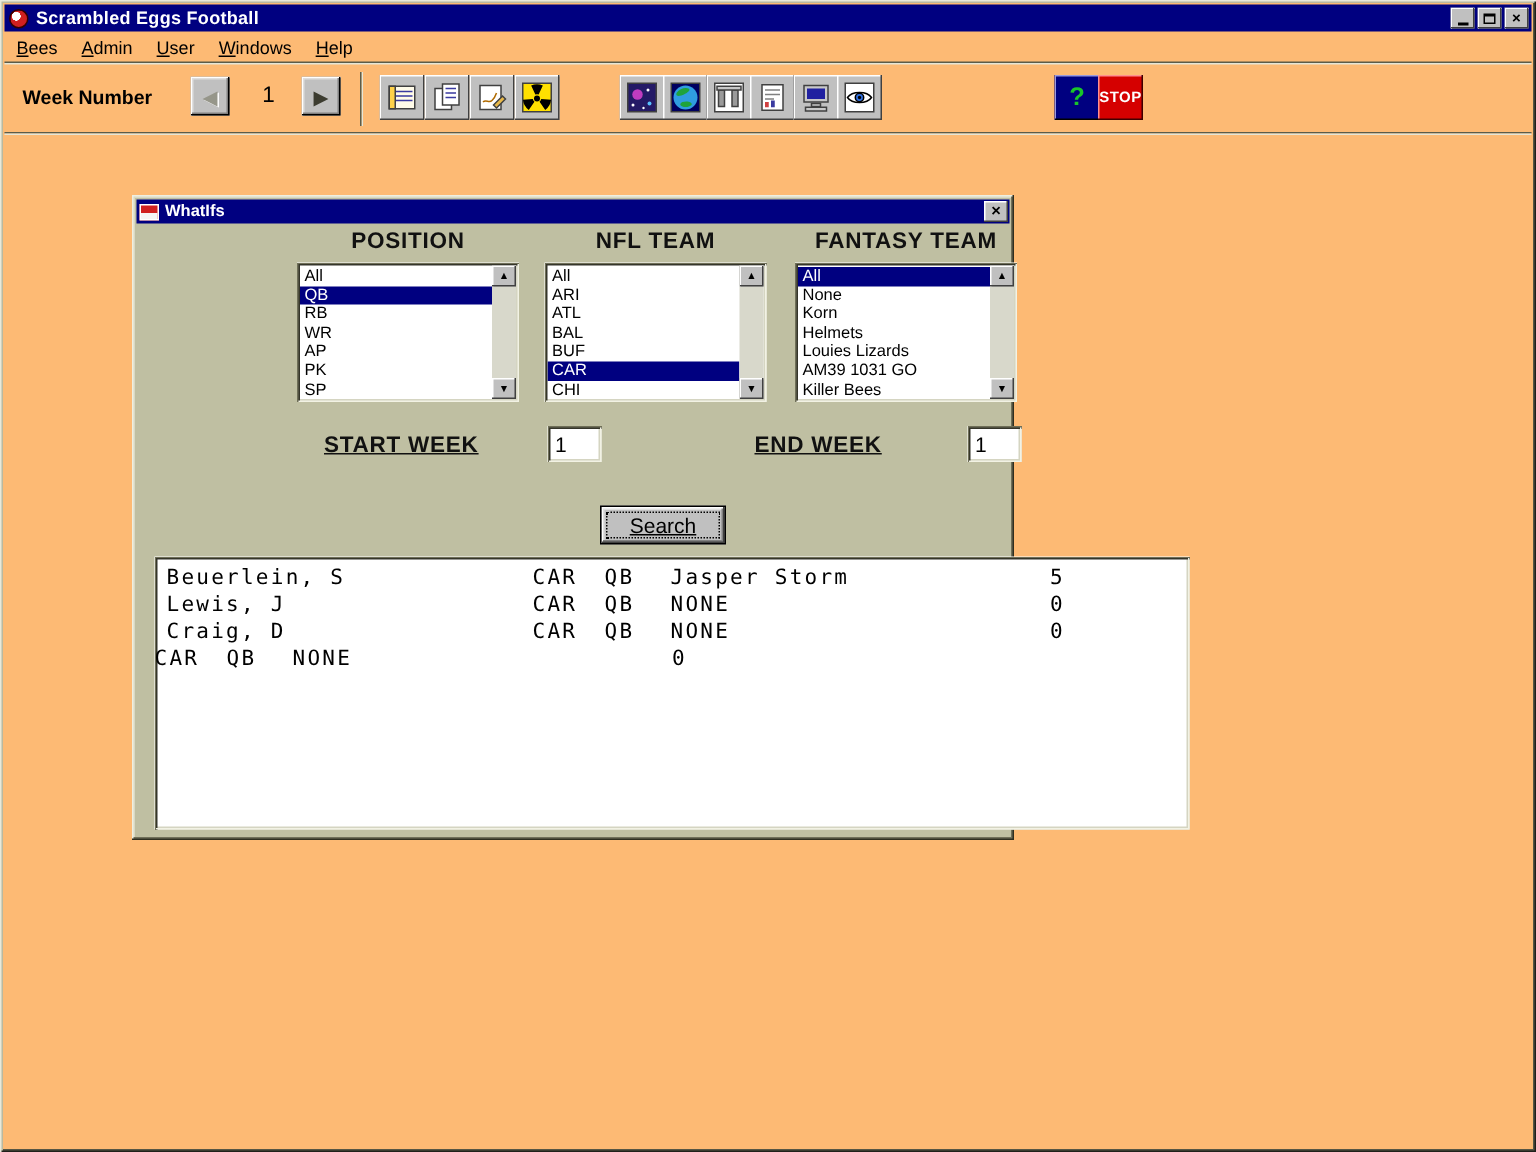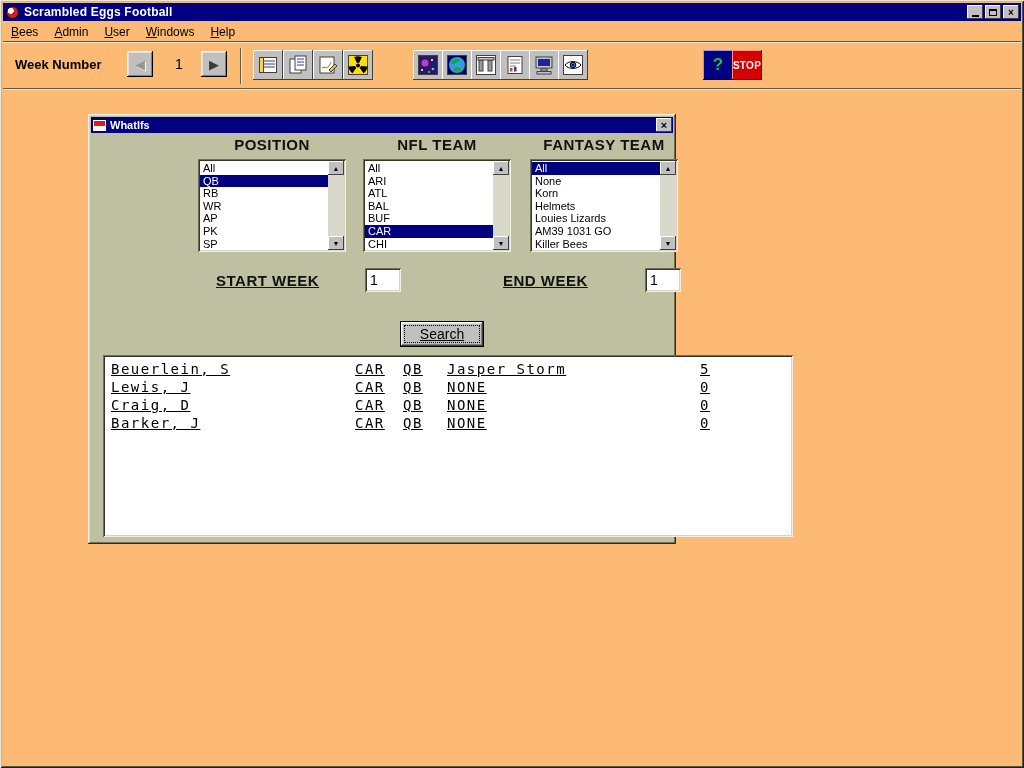--- a/index.html
+++ b/index.html
@@ -58,21 +58,21 @@
   #week-value { left:162px; top:12px; width:28px; text-align:center; font-size:15px; color:#000; }
   .tb-btn { width:30px; height:30px; top:7px; display:flex; align-items:center; justify-content:center; }
   .tb-btn svg { width:22px; height:22px; }
   #btn-help { font-size:17px; font-weight:bold; color:#19c529; background:#000080;
     box-shadow: inset -1px -1px 0 #000000, inset 1px 1px 0 #9a9ae0; }
   #btn-stop { font-size:10px; font-weight:bold; color:#ffffff; background:#d50000;
     letter-spacing:.3px;
     box-shadow: inset -1px -1px 0 #400000, inset 1px 1px 0 #ff9090; }
 
   
-  #whatifs { left:88px; top:114px; width:588px; height:430px; }
+  #whatifs { left:88px; top:130px; width:588px; height:430px; }
   #wi-titlebar { left:3px; top:3px; right:3px; height:16px; background:#000080;
     display:flex; align-items:center; padding-left:2px; }
   #wi-icon { width:13px; height:11px; background:#d02020; border:1px solid #fff; flex:0 0 auto;
     box-shadow: inset 0 -4px 0 #f5f5f5; }
   #wi-titlebar .t-text { color:#fff; font-size:11px; font-weight:bold; margin-left:4px; }
   #wi-close { width:16px; height:14px; margin-left:auto; margin-right:1px;
     display:flex; align-items:center; justify-content:center; font-size:11px; font-weight:bold; }
 
   .col-header { top:22px; height:18px; font-size:15px; font-weight:bold; color:#111;
     text-align:center; letter-spacing:.5px; }
@@ -92,21 +92,21 @@
     outline:none; }
 
   #search-btn { left:312px; top:207px; width:84px; height:26px; background:#c0c0c0;
     border:1px solid #000;
     box-shadow: inset -1px -1px 0 #404040, inset 1px 1px 0 #ffffff,
                 inset -2px -2px 0 #808080, inset 2px 2px 0 #dfdfdf;
     display:flex; align-items:center; justify-content:center;
     font-size:14px; color:#000; text-decoration:underline;
     outline:1px dotted #000; outline-offset:-5px; }
 
-  #results { left:15px; top:241px; width:690px; height:182px; padding:5px 0 0 0;text-decoration:underline; }
+  #results { left:15px; top:241px; width:690px; height:182px; padding:5px 0 0 0; }
   .res-row { display:flex; font-family:"DejaVu Sans Mono",monospace; font-size:14px;
     letter-spacing:1.5px; line-height:18px; color:#000; white-space:nowrap; }
   .c-player { width:252px; padding-left:8px; }
   .c-team { width:48px; }
   .c-pos { width:44px; }
   .c-fant { width:253px; }
 
   
   #statusbar { left:4px; top:741px; width:1016px; height:23px;
     box-shadow: inset 1px 1px 0 #55553f, inset -1px -1px 0 #eeeedd;
@@ -347,21 +347,20 @@
         <span class="c-pts">0</span>
       </div>
       <div class="res-row">
         <span class="c-player">Craig, D</span>
         <span class="c-team">CAR</span>
         <span class="c-pos">QB</span>
         <span class="c-fant">NONE</span>
         <span class="c-pts">0</span>
       </div>
       <div class="res-row">
-        <span class="c-player">Barker, J</span>
         <span class="c-team">CAR</span>
         <span class="c-pos">QB</span>
         <span class="c-fant">NONE</span>
         <span class="c-pts">0</span>
       </div>
     </div>
   </div>
 
 
 </div>

